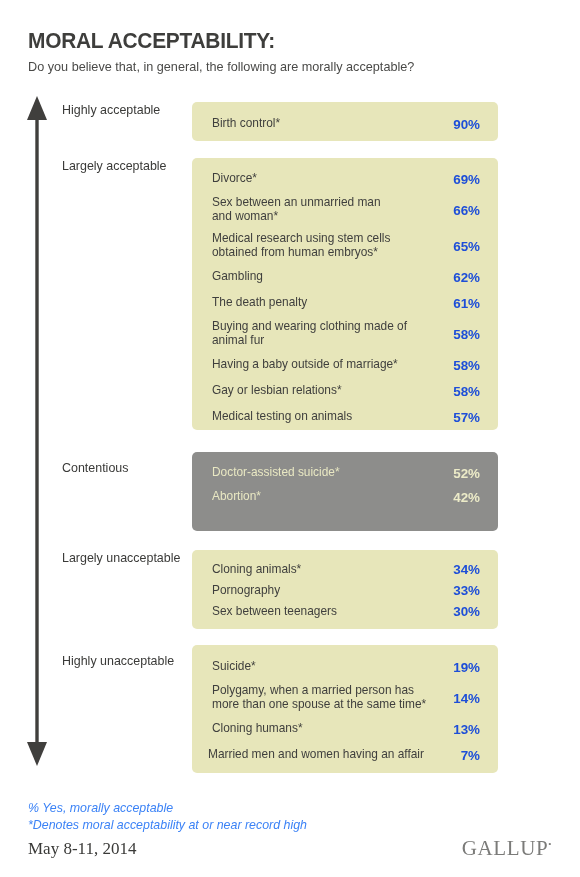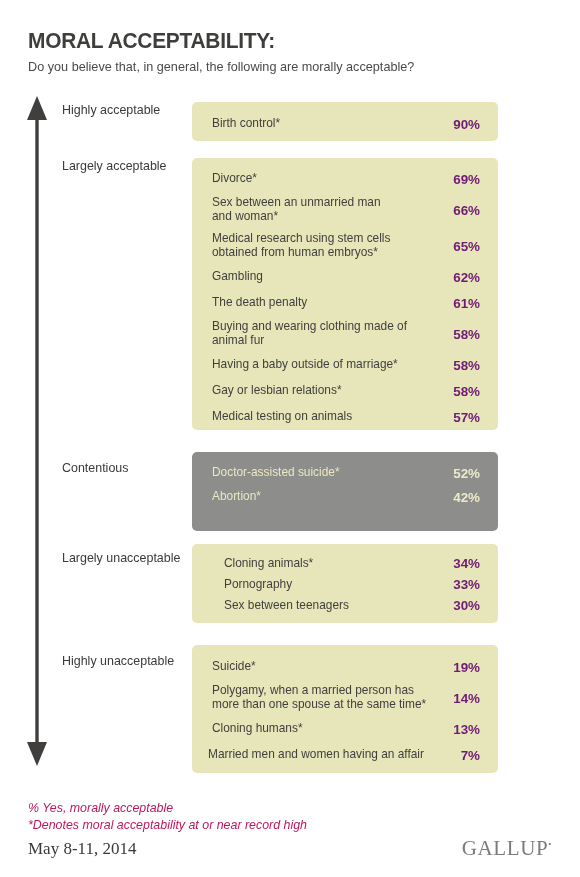--- a/index.html
+++ b/index.html
@@ -104,38 +104,38 @@
     flex: 1 1 auto;
     font-size: 11.9px;
     line-height: 13.8px;
     color: #3f3f3d;
     padding-right: 8px;
   }
   .row .rv {
     flex: 0 0 auto;
     font-size: 13.4px;
     font-weight: bold;
-    color: #701a75;
+    color: #1d4ed8;
     text-align: right;
     min-width: 40px;
   }
   .block.gray .row .rl { color: #e9e8c3; }
   .block.gray .row .rv { color: #ecebc8; }
 
   
   .footer {
     position: absolute;
     left: 28px;
     top: 800px;
     width: 524px;
   }
   .foot-note {
     font-size: 12.4px;
     font-style: italic;
-    color: #be185d;
+    color: #3b82f6;
     line-height: 16.5px;
     white-space: nowrap;
   }
   .foot-date {
     margin-top: 6px;
     font-family: "Liberation Serif", serif;
     font-size: 17px;
     color: #3a3a38;
     white-space: nowrap;
   }
@@ -235,21 +235,21 @@
         </div>
         <div class="row" style="min-height:24px;">
           <span class="rl">Abortion*</span>
           <span class="rv">42%</span>
         </div>
       </div>
     </div>
 
     <div class="section" style="top:544px;">
       <div class="sec-label" style="top:6px;">Largely unacceptable</div>
-      <div class="block" style="top:0; height:79px;padding-left:12px;">
+      <div class="block" style="top:6px; height:79px;">
         <div class="row" style="min-height:21px;">
           <span class="rl">Cloning animals*</span>
           <span class="rv">34%</span>
         </div>
         <div class="row" style="min-height:21px;">
           <span class="rl">Pornography</span>
           <span class="rv">33%</span>
         </div>
         <div class="row" style="min-height:21px;">
           <span class="rl">Sex between teenagers</span>

